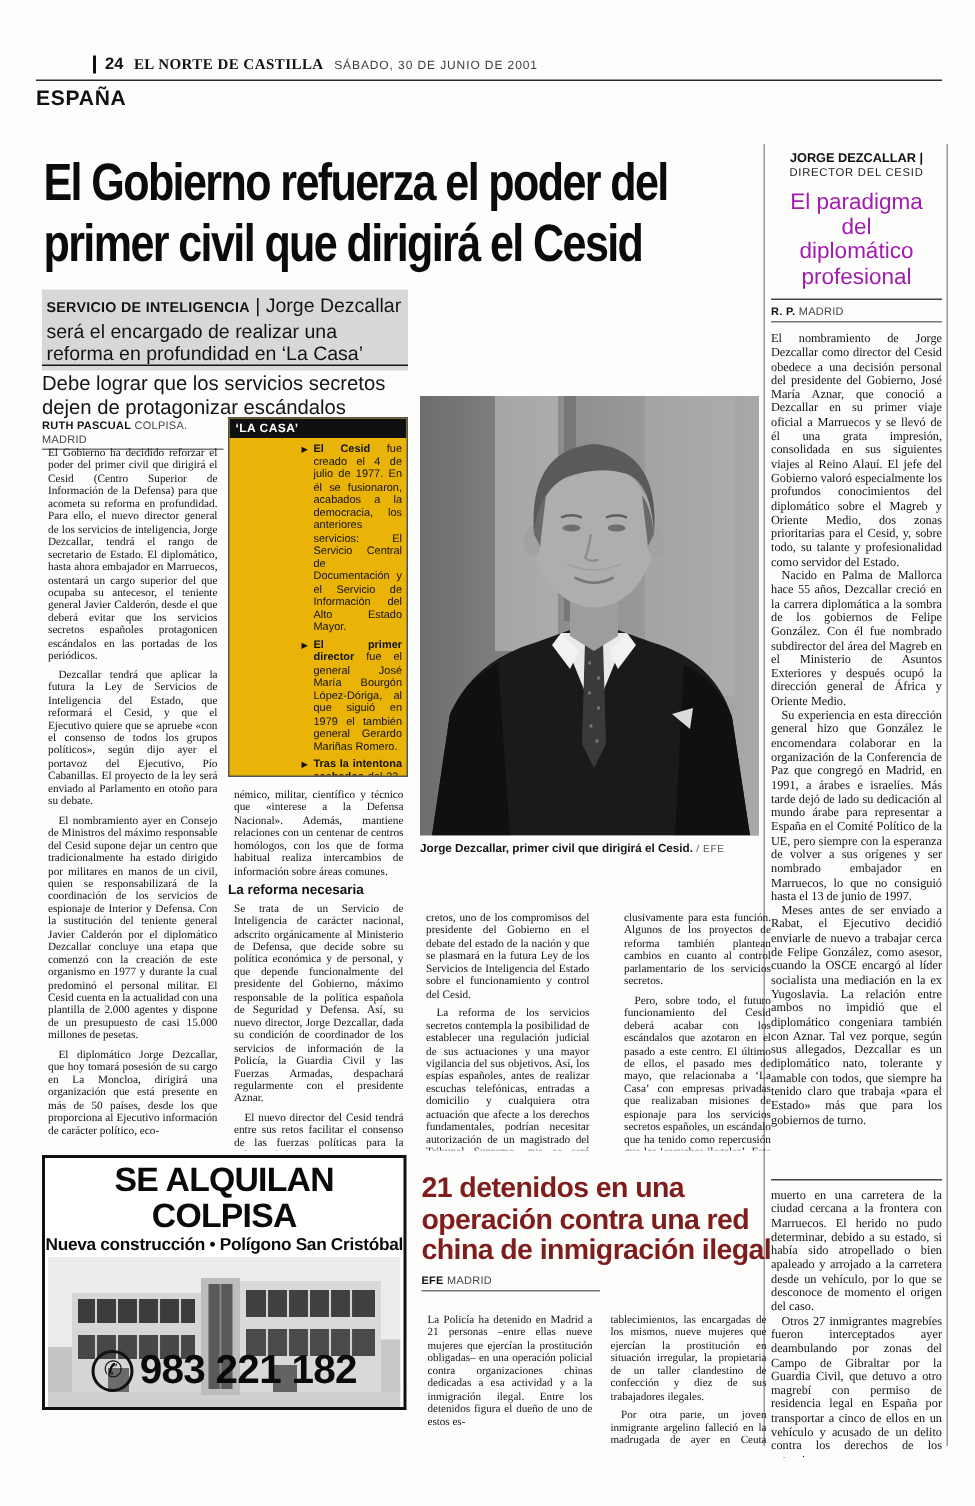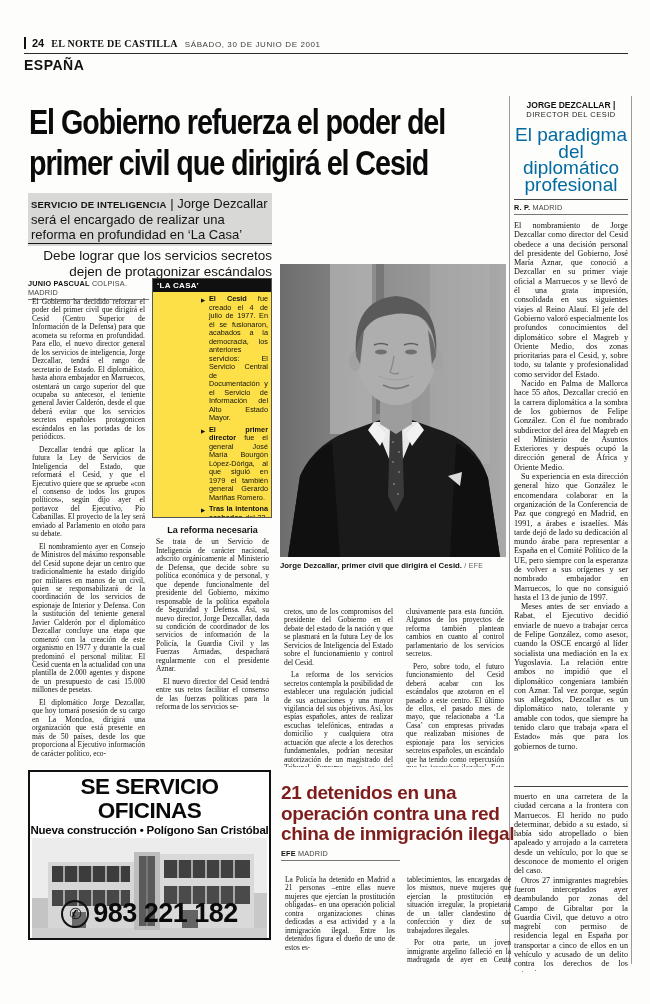--- a/index.html
+++ b/index.html
@@ -4,60 +4,60 @@
 <style>
   html,body{margin:0;padding:0;background:#e8e8e4;}
   .page{position:relative;width:650px;height:1004px;background:#fdfdfb;margin:0 auto;
         font-family:"Liberation Serif",serif;color:#111;overflow:hidden;}
   .sans{font-family:"Liberation Sans",sans-serif;}
 
   
   .hdr{position:absolute;left:24px;top:37px;width:604px;display:flex;align-items:baseline;
        gap:7px;border-bottom:1.5px solid #2a2a2a;padding-bottom:4px;}
   .hdr-num{font-family:"Liberation Sans",sans-serif;font-weight:bold;font-size:11px;
-           border-left:2px solid #111;padding-left:6px;}
+           border-left:2px solid #111;padding-left:6px;margin-left:38px;}
   .hdr-paper{font-family:Liberation Serif, serif;font-weight:bold;font-size:10px;letter-spacing:.3px;}
   .hdr-date{font-family:"Liberation Sans",sans-serif;font-size:8px;color:#3c3c3c;letter-spacing:.6px;}
   .section{position:absolute;left:24px;top:57px;font-family:"Liberation Sans",sans-serif;
            font-weight:bold;font-size:14px;letter-spacing:.5px;}
 
   
   .headline{position:absolute;left:29px;top:101px;width:560px;font-family:"Liberation Sans",sans-serif;
             font-weight:bold;font-size:35px;line-height:41px;letter-spacing:-1.3px;
             transform:scaleX(.82);transform-origin:0 0;white-space:nowrap;color:#0b0b0b;}
 
   
   .kickerbox{position:absolute;left:28px;top:193px;width:238px;background:#d8d8d6;
              padding:3px 3px 4px 3px;font-family:"Liberation Sans",sans-serif;
              font-size:13px;line-height:15px;color:#141414;}
   .kicker{font-weight:bold;font-size:9.5px;letter-spacing:.2px;}
   .deckrule{position:absolute;left:28px;top:243px;width:244px;height:1px;background:#161616;}
   .deck2{position:absolute;left:28px;top:248px;width:244px;font-family:"Liberation Sans",sans-serif;
-         font-size:13.5px;line-height:15.5px;color:#141414;text-align:right;}
+         font-size:13.5px;line-height:15.5px;color:#141414;}
 
   
   .byl{font-family:"Liberation Sans",sans-serif;font-weight:bold;font-size:7.3px;
        letter-spacing:.2px;border-bottom:1px solid #777;padding-bottom:2px;}
   .byl .ag{font-weight:normal;color:#444;}
   .byl1{position:absolute;left:28px;top:279px;width:121px;}
 
   
   .col{position:absolute;font-size:7.5px;line-height:8.45px;text-align:justify;overflow:hidden;}
   .col p{margin:4px;text-indent:7px;}
   .col p.ni{text-indent:0;}
   .c1{left:28px;top:294px;width:121px;height:472px;}
   .c2{left:152px;top:522px;width:121px;height:245px;}
   .c3{left:280px;top:604px;width:117px;height:163px;}
-  .c4{left:402px;top:604px;width:106px;height:163px;}
+  .c4{left:412px;top:604px;width:106px;height:163px;}
   .subhead{font-family:"Liberation Sans",sans-serif;font-weight:bold;font-size:9px;
-           margin:4px 0 2px 0;text-align:center;}
+           margin:4px 0 2px 0;text-align:left;}
 
   
   .lacasa{position:absolute;left:152px;top:278px;width:120px;height:240px;
-          border:1px solid #555;box-sizing:border-box;background:#fde047;overflow:hidden;}
+          border:1px solid #555;box-sizing:border-box;background:#eab308;overflow:hidden;}
   .lacasa-title{background:#101010;color:#fff;font-family:"Liberation Sans",sans-serif;
                 font-weight:bold;font-size:8px;padding:2px 4px;letter-spacing:.3px;}
   .lacasa ul{list-style:none;margin:3px 3px 0 4px;padding:0;font-family:"Liberation Sans",sans-serif;
              font-size:7.3px;line-height:8.5px;text-align:justify;}
   .lacasa li{position:relative;padding-left:8px;margin-bottom:3px;margin-left:44px;}
   .arrow{position:absolute;left:0;top:1px;font-size:5.5px;color:#111;}
   .lacasa b{font-weight:bold;}
 
   
   .photo{position:absolute;left:280px;top:264px;width:226px;height:293px;overflow:hidden;
@@ -70,22 +70,22 @@
   .vrule{position:absolute;width:1px;background:#9a9a9a;}
   .vr-sidebar{left:509px;top:96px;height:868px;}
   .vr-right{left:631px;top:96px;height:868px;}
 
   
   .sb-kicker{position:absolute;left:514px;top:100px;width:114px;text-align:center;
              font-family:"Liberation Sans",sans-serif;}
   .sb-kicker .n{font-weight:bold;font-size:8.5px;display:block;}
   .sb-kicker .r{font-size:7.5px;letter-spacing:.5px;color:#222;display:block;}
   .sb-head{position:absolute;left:514px;top:127px;width:114px;text-align:center;
-           font-family:"Liberation Sans",sans-serif;font-size:19px;line-height:16.5px;
-           white-space:pre-line;color:#0369a1;}
+           font-family:"Liberation Sans",sans-serif;font-size:15px;line-height:16.5px;
+           white-space:pre-line;color:#a21caf;}
   .sb-rule1{position:absolute;left:514px;top:199px;width:114px;height:1px;background:#444;}
   .byl3{position:absolute;left:514px;top:203px;width:114px;}
   .sb-body{position:absolute;left:514px;top:221px;width:114px;height:560px;
            font-size:8.2px;line-height:9.3px;text-align:justify;overflow:hidden;}
   .sb-body p{margin:0;text-indent:7px;}
   .sb-body p.ni{text-indent:0;}
   .sb-rule2{position:absolute;left:514px;top:786px;width:114px;height:1px;background:#444;}
   .sb-cont{position:absolute;left:514px;top:792px;width:114px;height:180px;
            font-size:8.2px;line-height:9.3px;text-align:justify;overflow:hidden;}
   .sb-cont p{margin:0;text-indent:7px;}
@@ -185,40 +185,41 @@
       <path d="M124,81 Q131,78 138,81" stroke="#5e5e5e" stroke-width="1.6" fill="none"></path>
       <path d="M114,92 Q112,104 110,108 Q114,111 119,109" stroke="#8a8a8a" stroke-width="1.4" fill="none"></path>
       <path d="M103,121 Q116,128 129,121" stroke="#787878" stroke-width="1.8" fill="none"></path>
       <path d="M98,112 Q116,120 134,112" stroke="#9a9a9a" stroke-width="1" fill="none" opacity="0.7"></path>
 
       <path d="M168,212 L182,208 L180,222 Z" fill="#dcdcdc"></path>
     </svg>
   </div>
   <div class="caption"><span>Jorge Dezcallar, primer civil que dirigirá el Cesid. </span><span class="cr">/ EFE</span></div>
 
-  <div class="byl byl1"><span>JUNIO PASCUAL</span><span class="ag"> COLPISA. MADRID</span></div>
+  <div class="byl byl1"><span>RUTH PASCUAL</span><span class="ag"> COLPISA. MADRID</span></div>
 
   <div class="col c1">
     <p class="ni">El Gobierno ha decidido reforzar el poder del primer civil que dirigirá el Cesid (Centro Superior de Información de la Defensa) para que acometa su reforma en profundidad. Para ello, el nuevo director general de los servicios de inteligencia, Jorge Dezcallar, tendrá el rango de secretario de Estado. El diplomático, hasta ahora embajador en Marruecos, ostentará un cargo superior del que ocupaba su antecesor, el teniente general Javier Calderón, desde el que deberá evitar que los servicios secretos españoles protagonicen escándalos en las portadas de los periódicos.</p>
     <p>Dezcallar tendrá que aplicar la futura la Ley de Servicios de Inteligencia del Estado, que reformará el Cesid, y que el Ejecutivo quiere que se apruebe «con el consenso de todos los grupos políticos», según dijo ayer el portavoz del Ejecutivo, Pío Cabanillas. El proyecto de la ley será enviado al Parlamento en otoño para su debate.</p>
     <p>El nombramiento ayer en Consejo de Ministros del máximo responsable del Cesid supone dejar un centro que tradicionalmente ha estado dirigido por militares en manos de un civil, quien se responsabilizará de la coordinación de los servicios de espionaje de Interior y Defensa. Con la sustitución del teniente general Javier Calderón por el diplomático Dezcallar concluye una etapa que comenzó con la creación de este organismo en 1977 y durante la cual predominó el personal militar. El Cesid cuenta en la actualidad con una plantilla de 2.000 agentes y dispone de un presupuesto de casi 15.000 millones de pesetas.</p>
     <p>El diplomático Jorge Dezcallar, que hoy tomará posesión de su cargo en La Moncloa, dirigirá una organización que está presente en más de 50 países, desde los que proporciona al Ejecutivo información de carácter político, eco-</p>
   </div>
 
   <div class="lacasa">
     <div class="lacasa-title">‘LA CASA’</div>
     <ul>
       <li><span class="arrow">▶</span><b>El Cesid</b><span> fue creado el 4 de julio de 1977. En él se fusionaron, acabados a la democracia, los anteriores servicios: El Servicio Central de Documentación y el Servicio de Información del Alto Estado Mayor.</span></li>
       <li><span class="arrow">▶</span><b>El primer director</b><span> fue el general José María Bourgón López-Dóriga, al que siguió en 1979 el también general Gerardo Mariñas Romero.</span></li>
       <li><span class="arrow">▶</span><b>Tras la intentona acabados</b><span> del 23-F de 1981, el entonces teniente coronel Emilio Alonso Manglano se convertía en el tercer director del ‘La Casa’.</span></li>
       <li><span class="arrow">▶</span><b>En 1995,</b><span> tras una serie de escándalos, pasó a dirigir el Cesid el teniente general Félix Miranda Robredo, quien un año después fue sustituido por su homólogo castrense Javier Calderón Fernández.</span></li>
     </ul>
   </div>
 
   <div class="col c2">
+    <p class="ni">némico, militar, científico y técnico que «interese a la Defensa Nacional». Además, mantiene relaciones con un centenar de centros homólogos, con los que de forma habitual realiza intercambios de información sobre áreas comunes.</p>
     <div class="subhead">La reforma necesaria</div>
     <p class="ni">Se trata de un Servicio de Inteligencia de carácter nacional, adscrito orgánicamente al Ministerio de Defensa, que decide sobre su política económica y de personal, y que depende funcionalmente del presidente del Gobierno, máximo responsable de la política española de Seguridad y Defensa. Así, su nuevo director, Jorge Dezcallar, dada su condición de coordinador de los servicios de información de la Policía, la Guardia Civil y las Fuerzas Armadas, despachará regularmente con el presidente Aznar.</p>
     <p>El nuevo director del Cesid tendrá entre sus retos facilitar el consenso de las fuerzas políticas para la reforma de los servicios se-</p>
   </div>
 
   <div class="col c3">
     <p class="ni">cretos, uno de los compromisos del presidente del Gobierno en el debate del estado de la nación y que se plasmará en la futura Ley de los Servicios de Inteligencia del Estado sobre el funcionamiento y control del Cesid.</p>
     <p>La reforma de los servicios secretos contempla la posibilidad de establecer una regulación judicial de sus actuaciones y una mayor vigilancia del sus objetivos. Así, los espías españoles, antes de realizar escuchas telefónicas, entradas a domicilio y cualquiera otra actuación que afecte a los derechos fundamentales, podrían necesitar autorización de un magistrado del Tribunal Supremo, que se será nombrado ex-</p>
   </div>
 
@@ -243,21 +244,21 @@
     <p>Su experiencia en esta dirección general hizo que González le encomendara colaborar en la organización de la Conferencia de Paz que congregó en Madrid, en 1991, a árabes e israelíes. Más tarde dejó de lado su dedicación al mundo árabe para representar a España en el Comité Político de la UE, pero siempre con la esperanza de volver a sus orígenes y ser nombrado embajador en Marruecos, lo que no consiguió hasta el 13 de junio de 1997.</p>
     <p>Meses antes de ser enviado a Rabat, el Ejecutivo decidió enviarle de nuevo a trabajar cerca de Felipe González, como asesor, cuando la OSCE encargó al líder socialista una mediación en la ex Yugoslavia. La relación entre ambos no impidió que el diplomático congeniara también con Aznar. Tal vez porque, según sus allegados, Dezcallar es un diplomático nato, tolerante y amable con todos, que siempre ha tenido claro que trabaja «para el Estado» más que para los gobiernos de turno.</p>
   </div>
   <div class="sb-rule2"></div>
   <div class="sb-cont">
     <p class="ni">muerto en una carretera de la ciudad cercana a la frontera con Marruecos. El herido no pudo determinar, debido a su estado, si había sido atropellado o bien apaleado y arrojado a la carretera desde un vehículo, por lo que se desconoce de momento el origen del caso.</p>
     <p>Otros 27 inmigrantes magrebíes fueron interceptados ayer deambulando por zonas del Campo de Gibraltar por la Guardia Civil, que detuvo a otro magrebí con permiso de residencia legal en España por transportar a cinco de ellos en un vehículo y acusado de un delito contra los derechos de los extranjeros.</p>
   </div>
 
   <div class="ad">
-    <div class="ad-title">SE SERVICIO OFICINAS</div>
+    <div class="ad-title">SE ALQUILAN COLPISA</div>
     <div class="ad-sub">Nueva construcción • Polígono San Cristóbal</div>
     <div class="ad-photo">
       <svg width="235" height="100" viewBox="0 0 235 100" xmlns="http://www.w3.org/2000/svg">
         <rect width="235" height="100" fill="#ececec"></rect>
         <rect x="0" y="88" width="235" height="12" fill="#cfcfcf"></rect>
 
         <rect x="16" y="24" width="86" height="66" fill="#d6d6d6"></rect>
         <rect x="20" y="28" width="78" height="16" fill="#3c3c3c"></rect>
         <rect x="20" y="52" width="78" height="16" fill="#474747"></rect>
         <g stroke="#cfcfcf" stroke-width="1.4">

